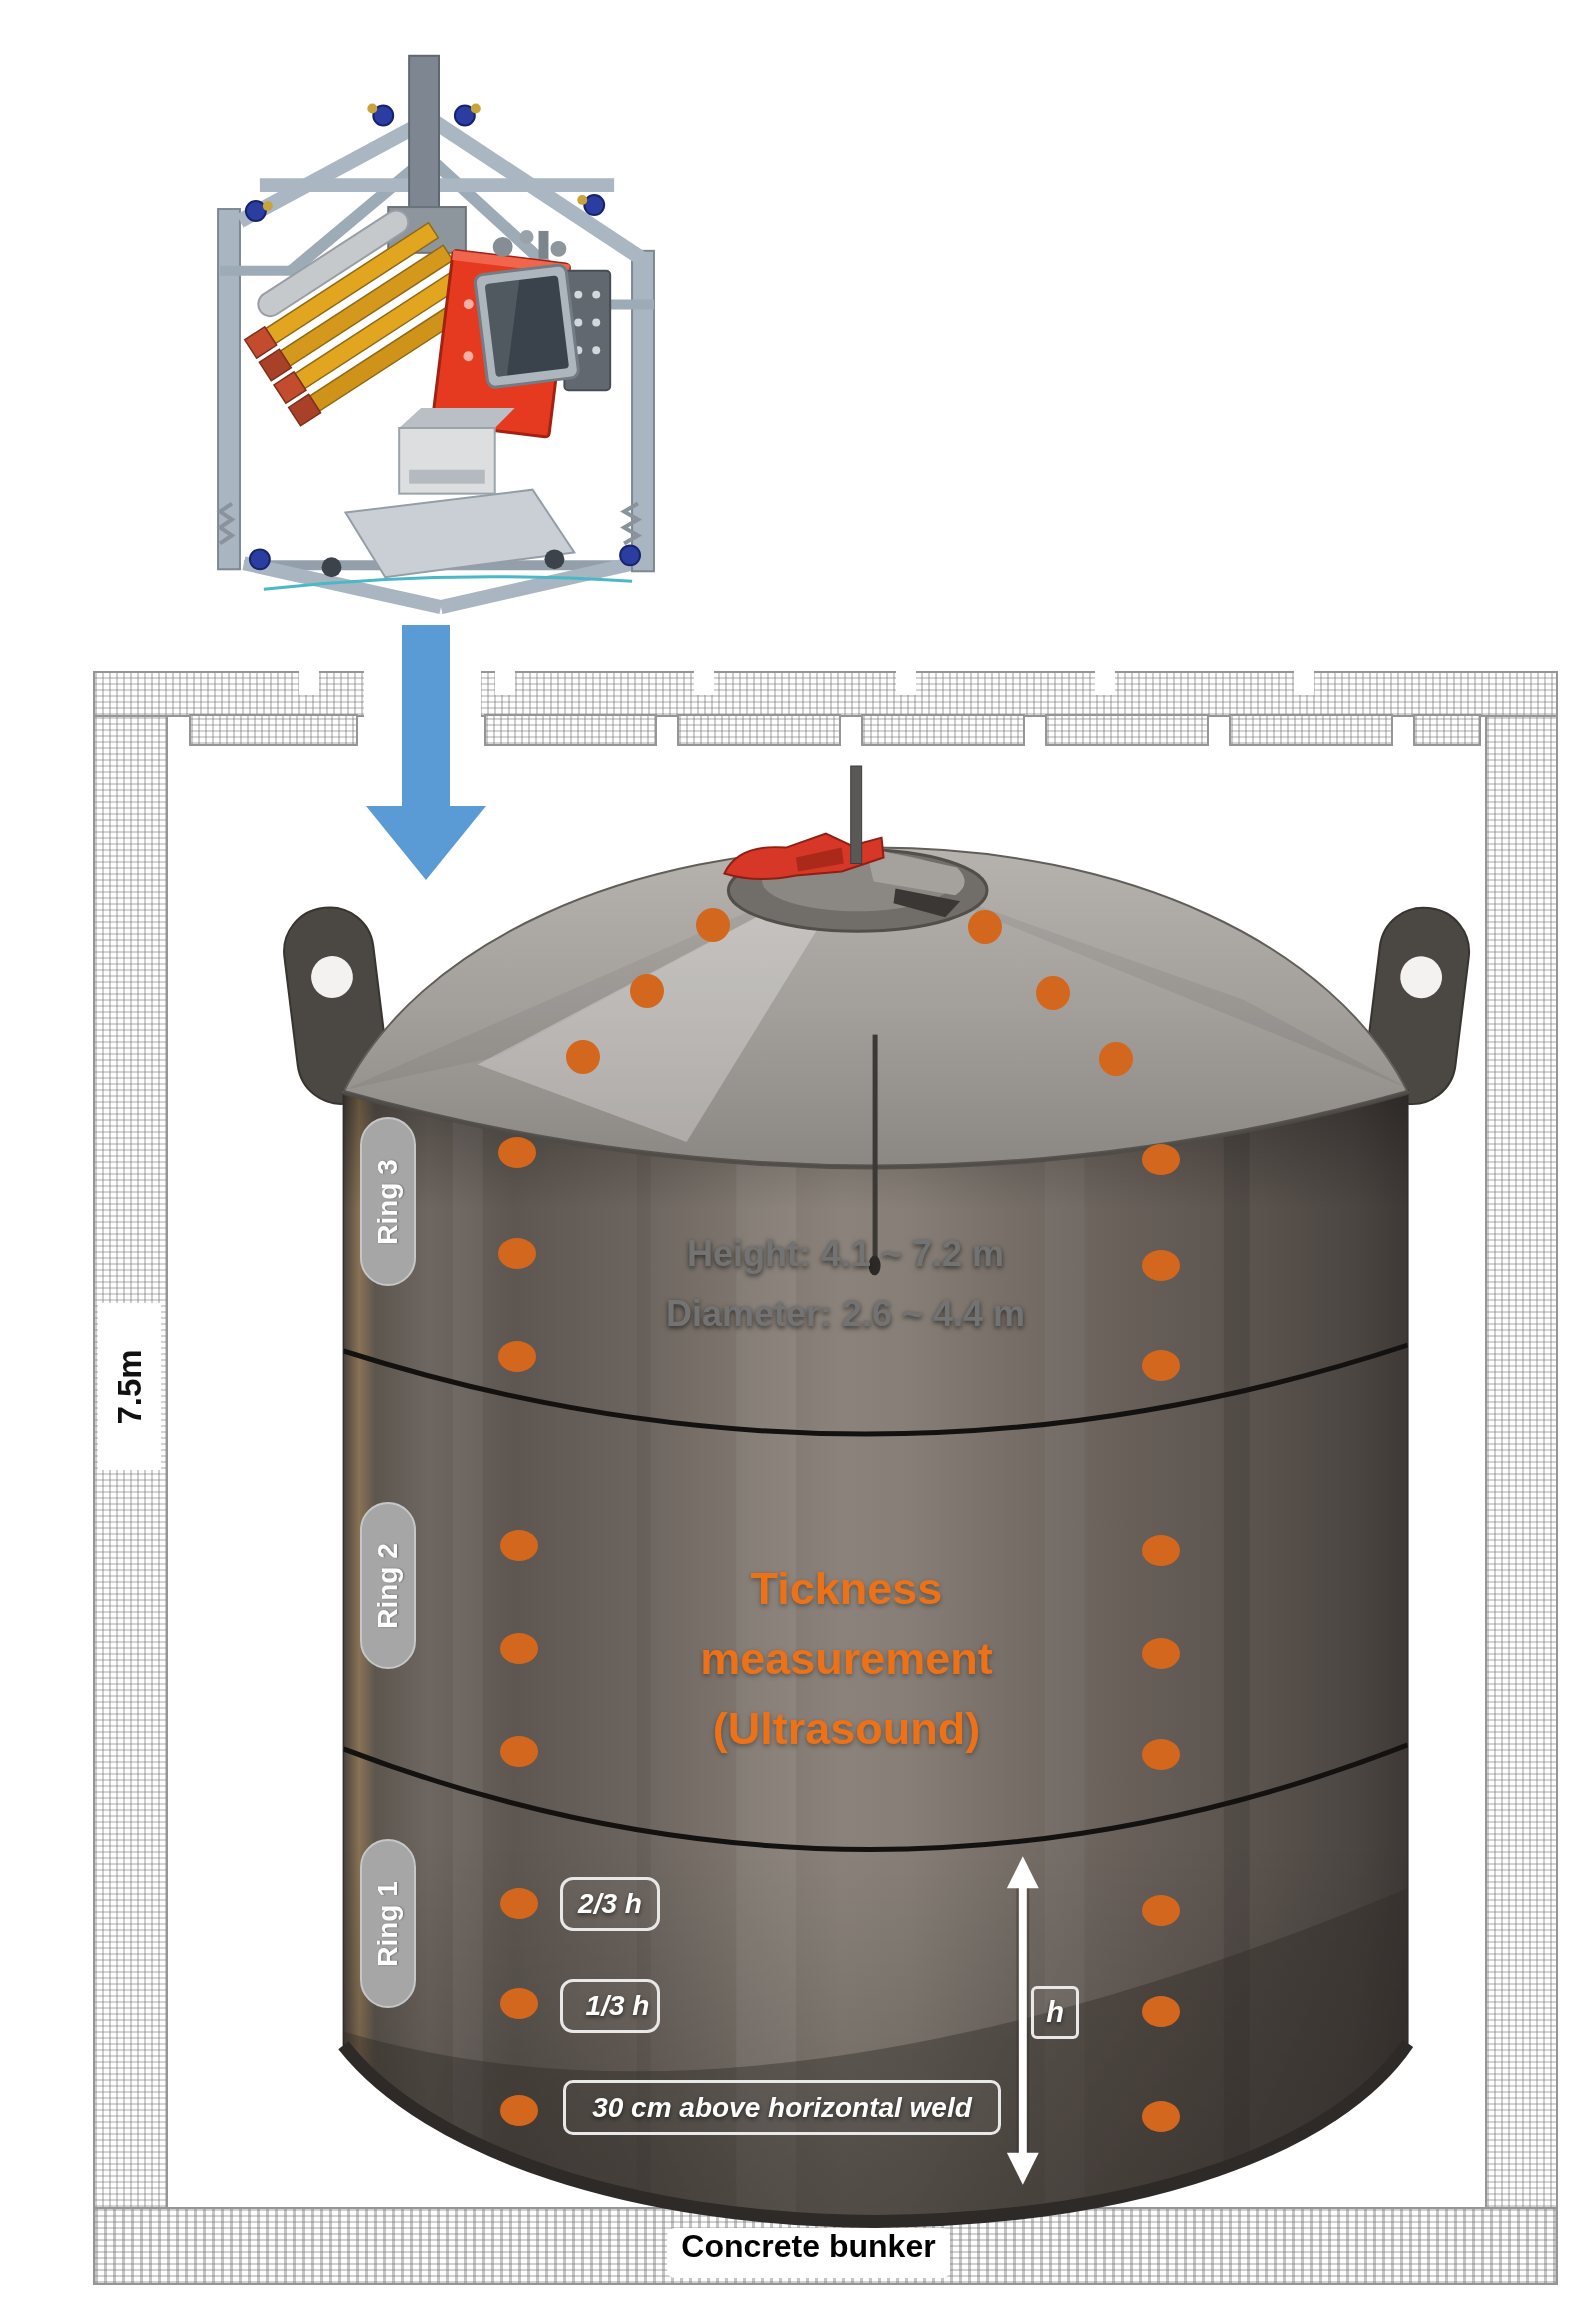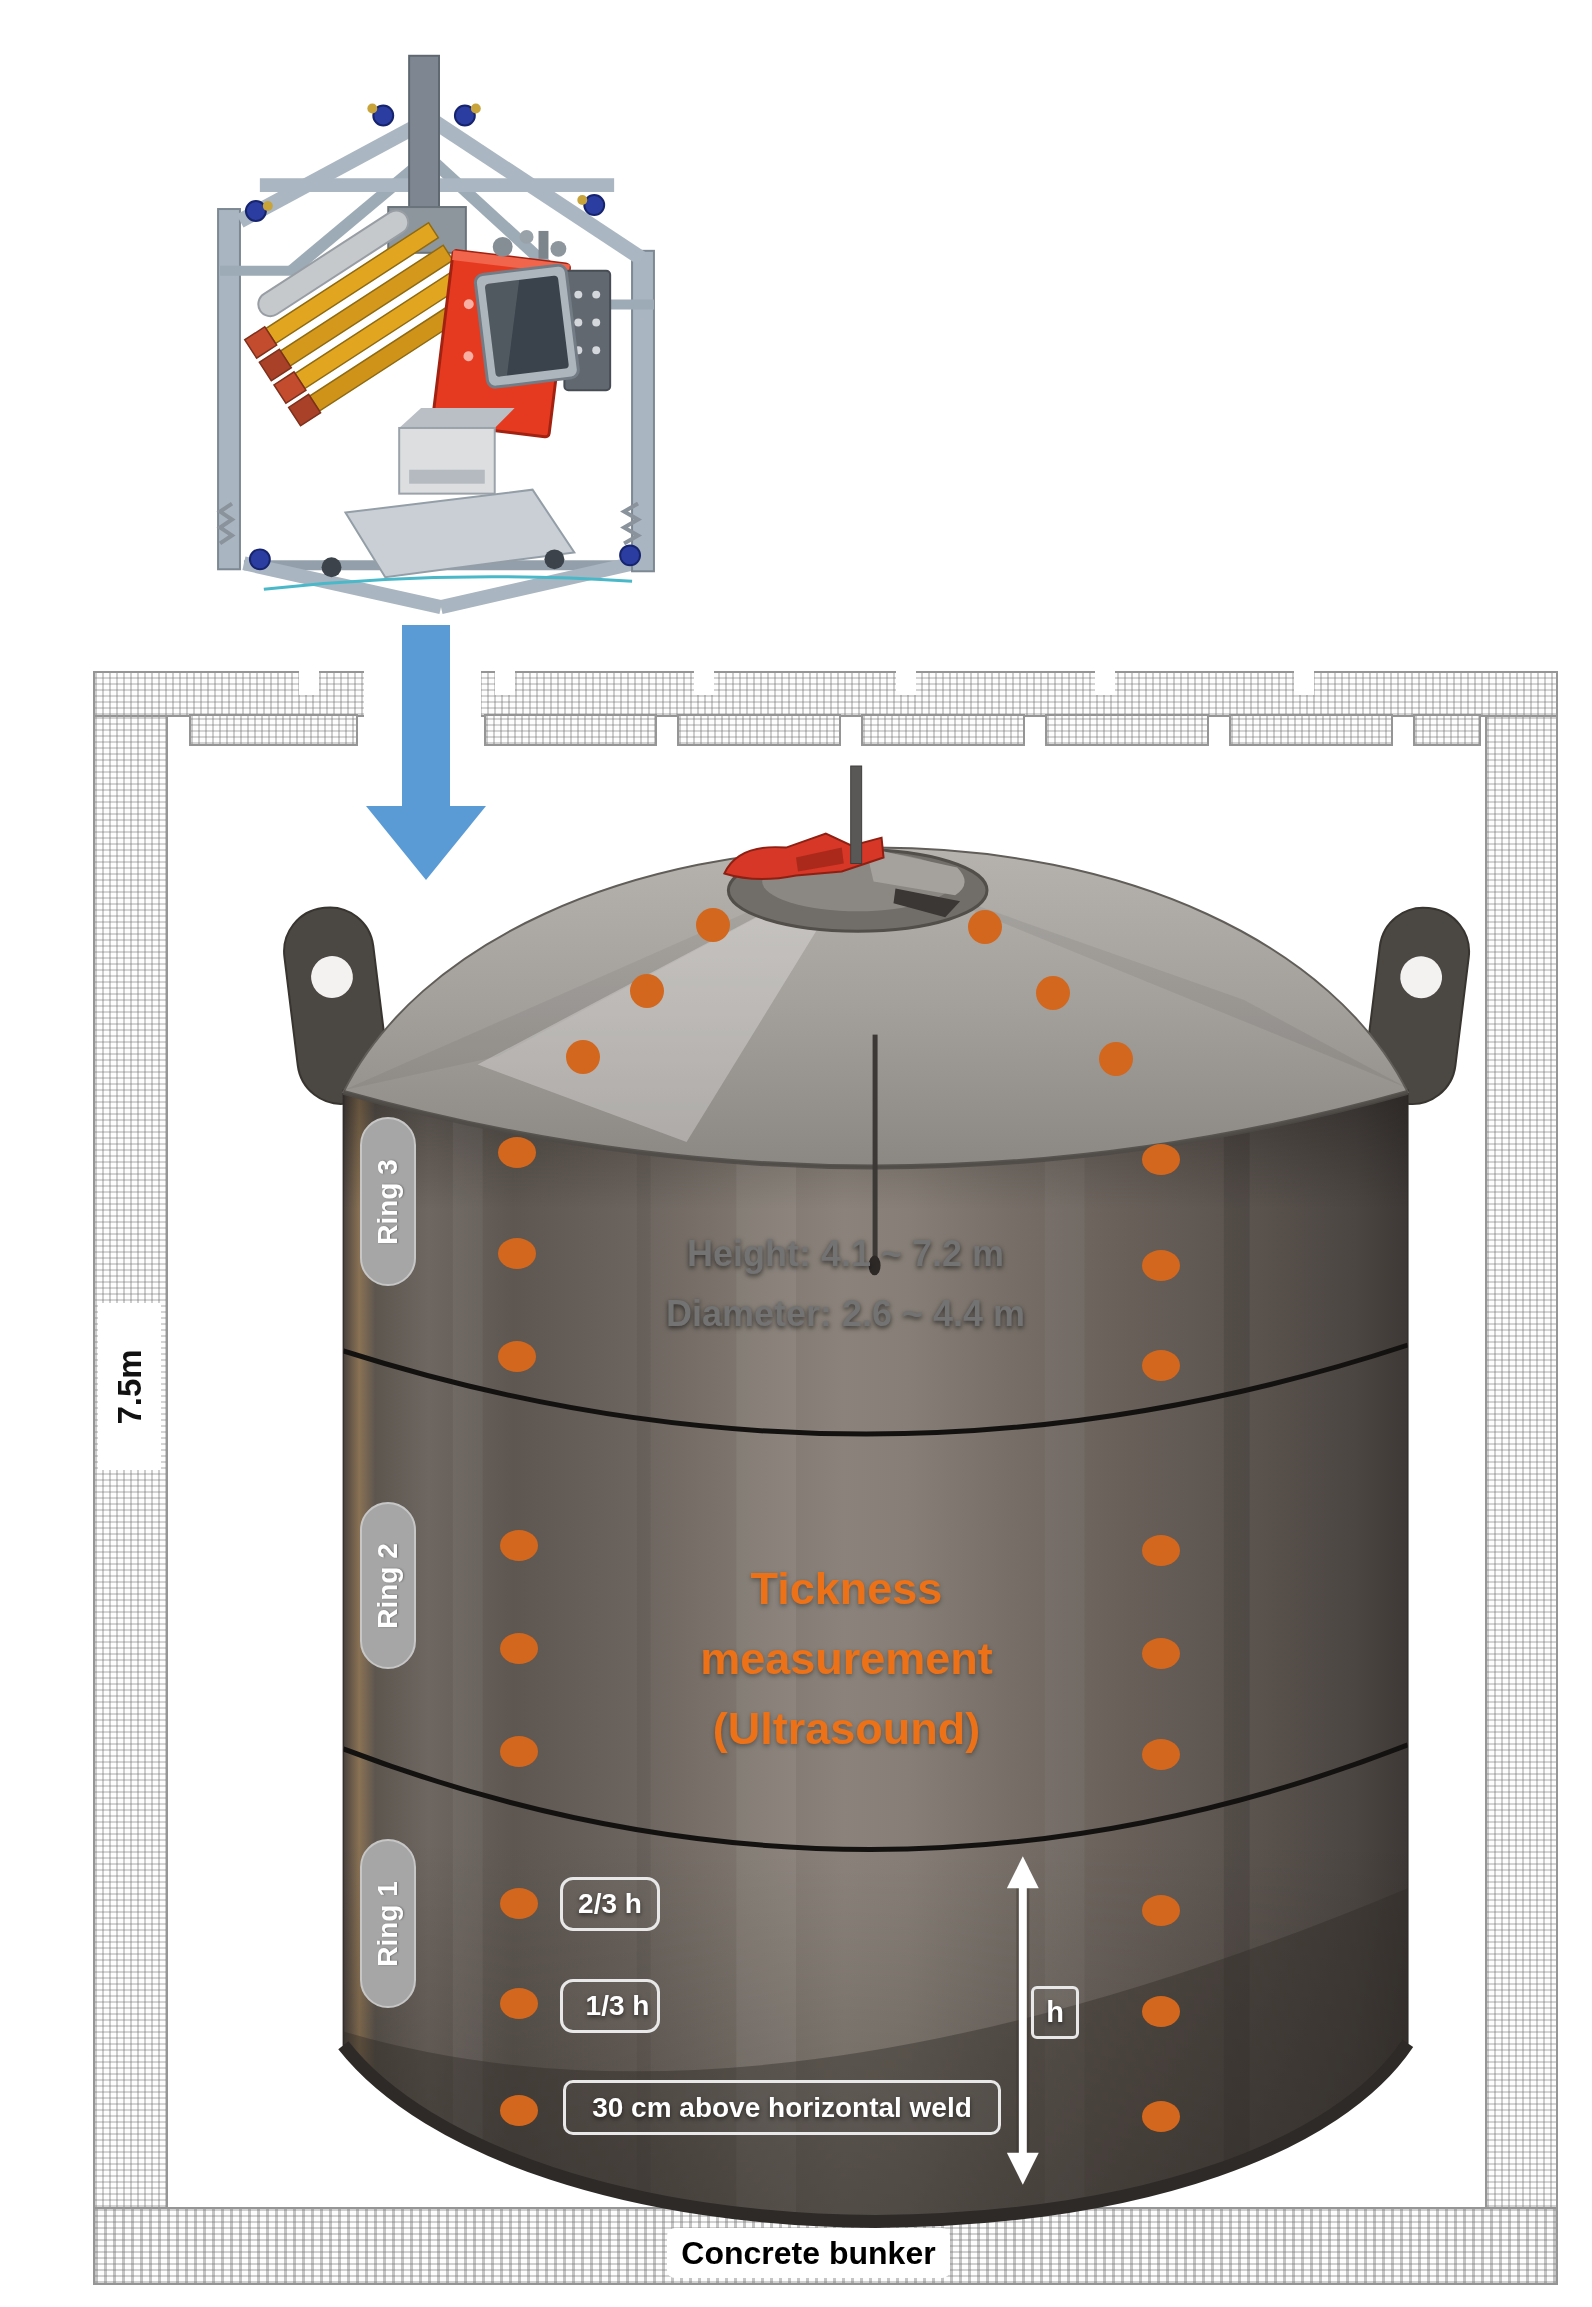--- a/index.html
+++ b/index.html
@@ -26,33 +26,33 @@
     position:absolute;left:360px;width:56px;box-sizing:border-box;
     background:#a6a6a6;border:2px solid #c6c6c6;border-radius:28px;
     display:flex;align-items:center;justify-content:center;
     color:#ffffff;font-size:28px;text-shadow:0 1px 2px rgba(0,0,0,.35);
   }
   .ring-pill span{transform:rotate(-90deg);white-space:nowrap;}
   
   .box-label{
     position:absolute;box-sizing:border-box;border:3px solid #e8e8e8;border-radius:13px;
     color:#ffffff;display:flex;align-items:center;justify-content:center;
-    text-shadow:0 2px 4px rgba(0,0,0,.55);font-size:28px;background:rgba(255,255,255,0.04);
+    text-shadow:0 2px 4px rgba(0,0,0,.55);font-size:28px;background:rgba(255,255,255,0.04);font-style:italic;
   }
   .white-note{position:absolute;color:#737373;text-align:center;text-shadow:0 2px 5px rgba(0,0,0,.6);}
   .orange-note{position:absolute;color:#ED7117;text-align:center;text-shadow:0 2px 5px rgba(0,0,0,.35);}
   .dot{position:absolute;border-radius:50%;}
   #bunker-height-label{
     position:absolute;left:98px;top:1303px;width:63px;height:167px;background:#ffffff;
     display:flex;align-items:center;justify-content:center;color:#111;font-size:33px;
   }
   #bunker-height-label span{transform:rotate(-90deg);white-space:nowrap;}
   #bunker-caption{
     position:absolute;left:667px;top:2228px;width:283px;height:50px;background:#ffffff;
-    border-radius:8px;display:flex;align-items:center;justify-content:center;
+    border-radius:8px;display:flex;justify-content:center;
     color:#000;font-size:32px;
   }
 </style>
 </head>
 <body>
 
 <div id="stage">
 
   <div class="hatch" style="left:93px;top:671px;width:75px;height:1538px;"></div>
   <div class="hatch" style="left:1485px;top:671px;width:73px;height:1538px;"></div>

